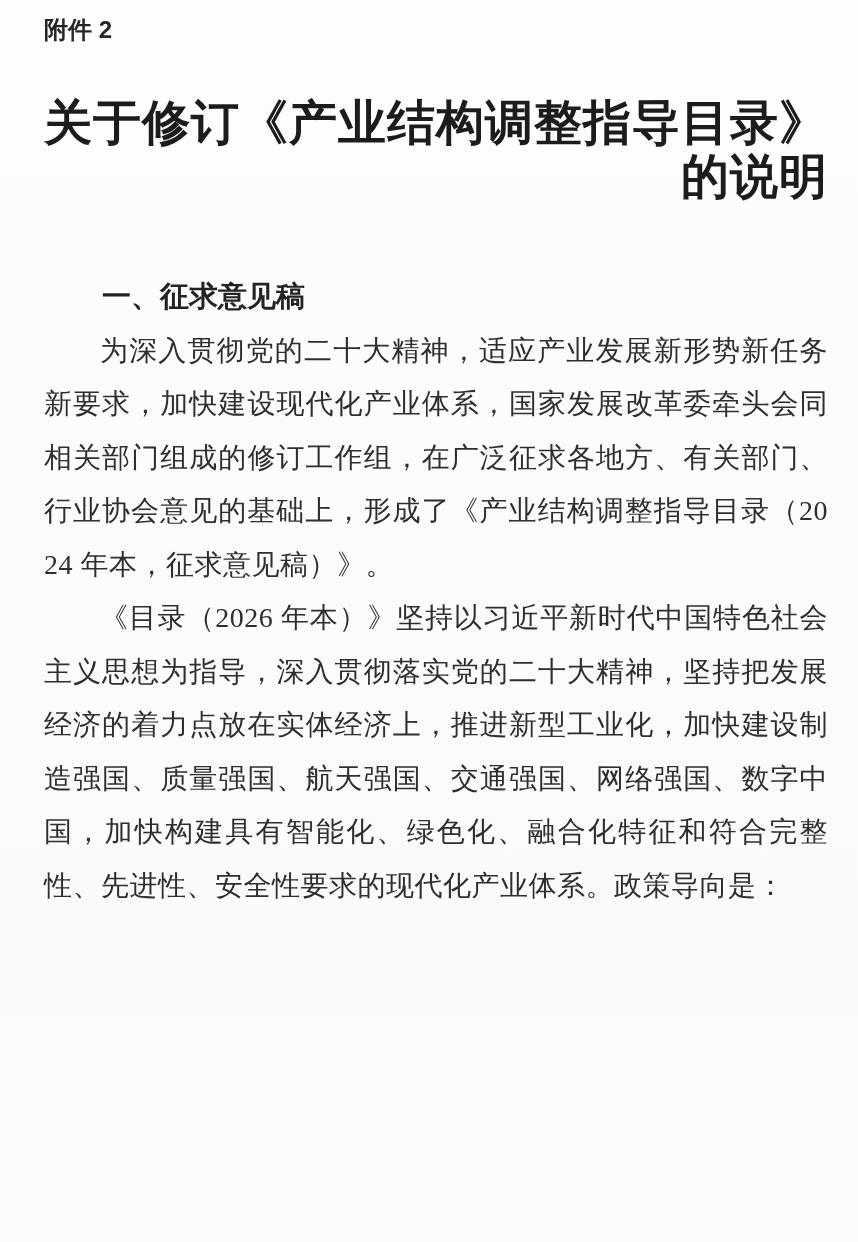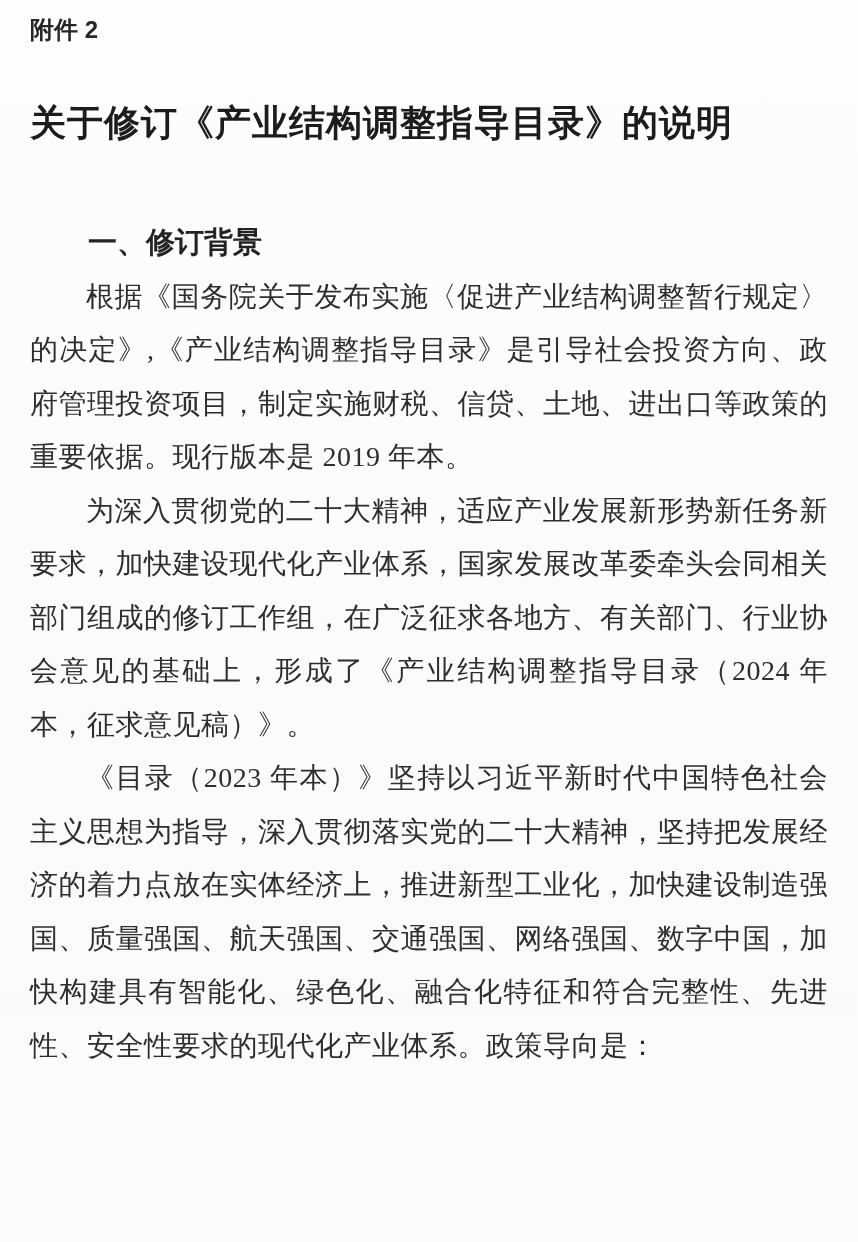--- a/index.html
+++ b/index.html
@@ -10,36 +10,36 @@
     width: 858px;
     height: 1242px;
     background: #fbfbfb;
     color: #2e2e2e;
     overflow: hidden;
   }
   .page {
     box-sizing: border-box;
     width: 858px;
     height: 1018px;
-    padding: 14px 30px 0 30px;
+    padding: 14px 30px 0 44px;
     background: linear-gradient(180deg, #fdfdfd 0%, #fafafa 100%);
   }
   .attachment-label {
     font-family: "Liberation Sans", sans-serif;
     font-weight: 700;
     font-size: 24px;
     line-height: 32px;
     color: #262626;
   }
   .doc-title {
     font-family: "Liberation Serif", "DejaVu Serif", serif;
     font-weight: 700;
-    font-size: 36px;
+    font-size: 48px;
     line-height: 54px;
-    text-align: left;
+    text-align: right;
     color: #1c1c1c;
     margin: 50px 0 66px 0;
     letter-spacing: 1px;
   }
   .section-heading {
     font-family: "Liberation Sans", sans-serif;
     font-weight: 700;
     font-size: 29px;
     line-height: 53.5px;
     color: #232323;
@@ -66,23 +66,22 @@
 </style>
 </head>
 <body>
 
 <div class="page">
 
   <div class="attachment-label">附件 2</div>
 
   <h1 class="doc-title">关于修订《产业结构调整指导目录》的说明</h1>
 
-  <h2 class="section-heading">一、修订背景</h2>
+  <h2 class="section-heading">一、征求意见稿</h2>
 
-  <p class="body-paragraph">根据《国务院关于发布实施〈促进产业结构调整暂行规定〉的决定》,《产业结构调整指导目录》是引导社会投资方向、政府管理投资项目，制定实施财税、信贷、土地、进出口等政策的重要依据。现行版本是 2019 年本。</p>
 
   <p class="body-paragraph">为深入贯彻党的二十大精神，适应产业发展新形势新任务新要求，加快建设现代化产业体系，国家发展改革委牵头会同相关部门组成的修订工作组，在广泛征求各地方、有关部门、行业协会意见的基础上，形成了《产业结构调整指导目录（2024 年本，征求意见稿）》。</p>
 
 
-  <p class="body-paragraph">《目录（2023 年本）》坚持以习近平新时代中国特色社会主义思想为指导，深入贯彻落实党的二十大精神，坚持把发展经济的着力点放在实体经济上，推进新型工业化，加快建设制造强国、质量强国、航天强国、交通强国、网络强国、数字中国，加快构建具有智能化、绿色化、融合化特征和符合完整性、先进性、安全性要求的现代化产业体系。政策导向是：</p>
+  <p class="body-paragraph">《目录（2026 年本）》坚持以习近平新时代中国特色社会主义思想为指导，深入贯彻落实党的二十大精神，坚持把发展经济的着力点放在实体经济上，推进新型工业化，加快建设制造强国、质量强国、航天强国、交通强国、网络强国、数字中国，加快构建具有智能化、绿色化、融合化特征和符合完整性、先进性、安全性要求的现代化产业体系。政策导向是：</p>
 
 
 </div>
 
 </body></html>

